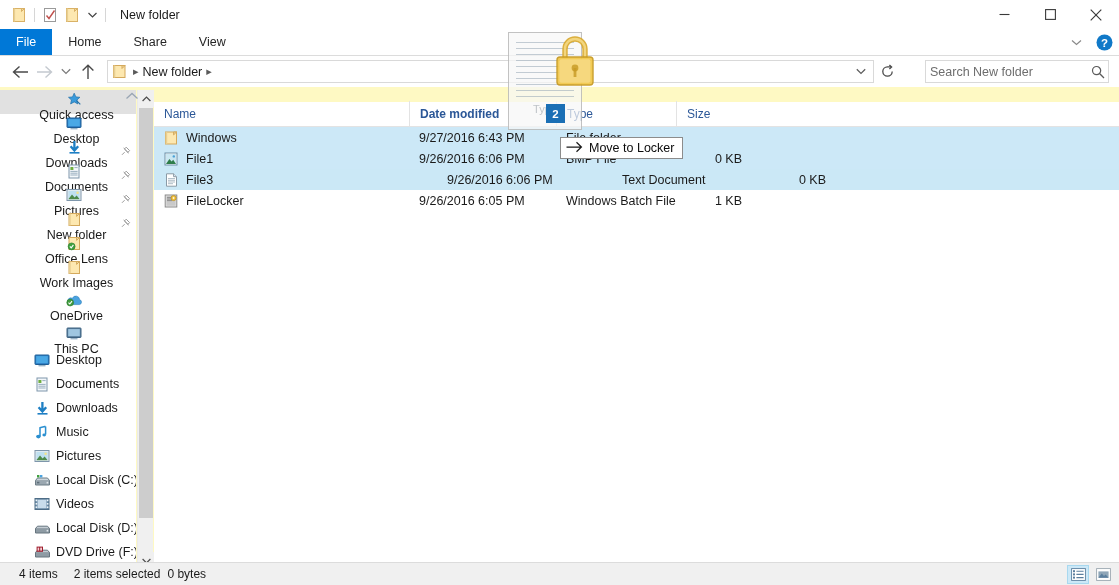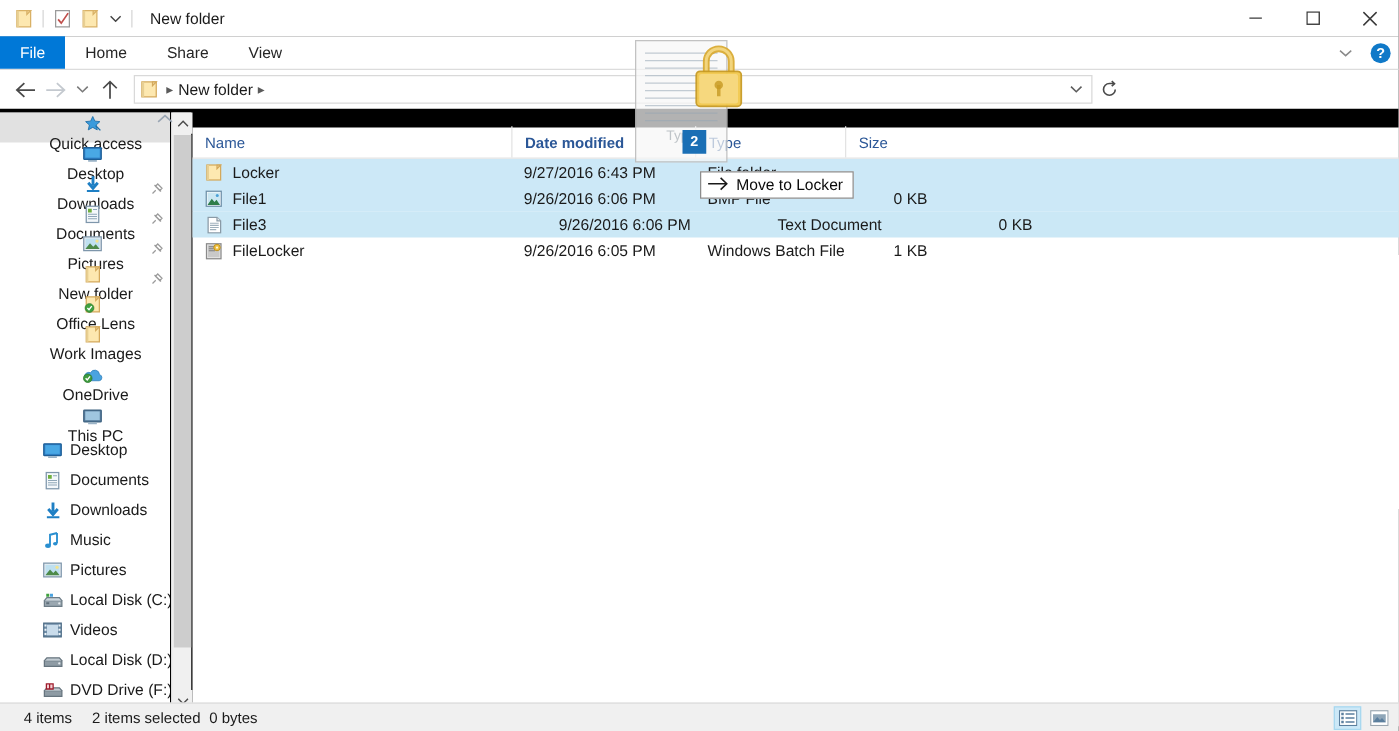--- a/index.html
+++ b/index.html
@@ -3,21 +3,21 @@
 <meta charset="utf-8">
 <style>
   * { box-sizing: border-box; margin: 0; padding: 0; }
   html, body {
     width: 1119px; height: 585px;
     font-family: "Liberation Sans", sans-serif;
     background: #ffffff;
     overflow: hidden;
     -webkit-font-smoothing: antialiased;
   }
-  #app { position: relative; width: 1119px; height: 585px; background: #000000; }
+  #app { position: relative; width: 1119px; height: 585px; background: #fef9c3; }
 
   
   .titlebar {
     position: absolute; left: 0; top: 0; width: 1119px; height: 29px;
     background: #ffffff; display: flex; align-items: center;
   }
   .qat { display: flex; align-items: center; padding-left: 8px; gap: 0px; }
   .qat-btn {
     width: 22px; height: 22px; display: flex; align-items: center; justify-content: center;
   }
@@ -320,20 +320,29 @@
     </div>
   </div>
 
   <div class="refresh-btn">
     <svg width="15" height="15" viewBox="0 0 15 15">
       <path d="M12.2 7.5 A4.7 4.7 0 1 1 7.5 2.8 L11 2.8" fill="none" stroke="#4a4a4a" stroke-width="1.3"></path>
       <path d="M9.4 0.9 L11.6 2.9 L9.4 4.9" fill="none" stroke="#4a4a4a" stroke-width="1.3"></path>
     </svg>
   </div>
 
+  <div class="searchbox">
+    <input type="text" placeholder="Search New folder" style="">
+    <div class="search-ico">
+      <svg width="14" height="14" viewBox="0 0 14 14">
+        <circle cx="5.6" cy="5.6" r="4.1" fill="none" stroke="#5a5a5a" stroke-width="1.2"></circle>
+        <path d="M8.8 8.8 L13 13" stroke="#5a5a5a" stroke-width="1.3"></path>
+      </svg>
+    </div>
+  </div>
 
   <div class="navpane">
 
     <div class="nav-item l0 selected">
       <span class="ni-ico">
         <svg width="15" height="15" viewBox="0 0 15 15">
           <path d="M7.2 1.2 L8.9 4.9 L12.9 5.3 L9.9 8 L10.8 11.9 L7.2 9.9 L3.6 11.9 L4.5 8 L1.5 5.3 L5.5 4.9 Z" fill="#3a9bdc" stroke="#1f6fa8" stroke-width="0.7"></path>
           <path d="M9.6 8.6 L13.3 12.3" stroke="#1f6fa8" stroke-width="1.1"></path>
         </svg>
       </span>
@@ -598,21 +607,21 @@
 
     <div class="row sel">
       <div class="cell c-name">
         <span class="fico">
           <svg width="15" height="14" viewBox="0 0 15 14">
             <rect x="1.5" y="1" width="11" height="12" fill="#fde8b0" stroke="#d4a95c"></rect>
             <path d="M12.5 1 L9.6 1 L9.6 3.9 Z" fill="#f3dca4" stroke="#d4a95c"></path>
             <rect x="1.5" y="1" width="1.7" height="12" fill="#e8cf92"></rect>
           </svg>
         </span>
-        <span>Locker</span>
+        <span>Windows</span>
       </div>
       <div class="cell c-date">9/27/2016 6:43 PM</div>
       <div class="cell c-type">File folder</div>
       <div class="cell c-size"></div>
     </div>
 
     <div class="row sel">
       <div class="cell c-name">
         <span class="fico">
           <svg width="14" height="14" viewBox="0 0 14 14">

